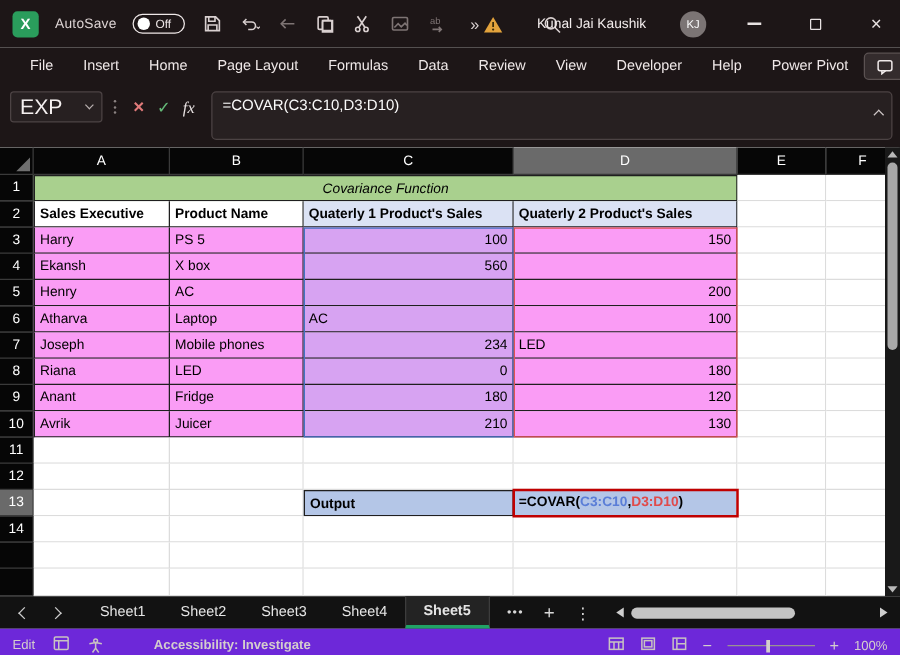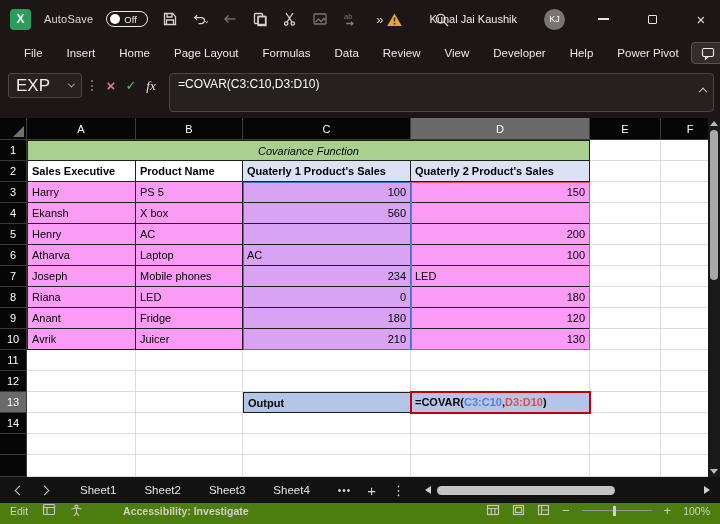--- a/index.html
+++ b/index.html
@@ -106,22 +106,22 @@
     border-left:1px solid #3c3c3c;border-right:1px solid #3c3c3c;}
   .sheet-extra{display:flex;align-items:center;gap:16px;padding:0 10px 0 14px;font-size:13px;color:#d8d8d8;}
   .hscroll{flex:1;display:flex;align-items:center;gap:6px;padding:0 10px;}
   .harrow{width:0;height:0;border-top:4.5px solid transparent;border-bottom:4.5px solid transparent;}
   .harrow.left{border-right:6px solid #cfcfcf;}
   .harrow.right{border-left:6px solid #cfcfcf;}
   .htrack{flex:1;height:10px;display:flex;align-items:center;}
   .hthumb{width:68%;height:9px;background:#c4c4c4;border-radius:5px;}
 
   
-  .statusbar{position:absolute;left:0;top:503px;width:720px;height:21px;background:#4d7c0f;
-    display:flex;align-items:flex-start;color:#d4cdcd;font-size:10.5px;}
+  .statusbar{position:absolute;left:0;top:503px;width:720px;height:21px;background:#6d28d9;
+    display:flex;align-items:flex-end;color:#d4cdcd;font-size:10.5px;}
   .sb-left{display:flex;align-items:center;gap:14px;padding-left:10px;}
   .sb-right{margin-left:auto;display:flex;align-items:center;gap:12px;padding-right:10px;}
   .sb-ico svg{stroke:#c9c2c2;fill:none;stroke-width:1.2;}
   .zoom-track{width:70px;height:1px;background:#9a9292;position:relative;}
   .zoom-thumb{position:absolute;left:45%;top:-4.5px;width:3px;height:10px;background:#d4cdcd;}
   .zminus,.zplus{font-size:13px;color:#d4cdcd;}
 </style>
 </head>
 <body>
 
@@ -395,20 +395,21 @@
   <div class="sheetbar">
     <div class="nav-arrows">
       <span class="navchev left"></span>
       <span class="navchev right"></span>
     </div>
     <div class="stabs" id="sheet-tabs">
         <span class="stab">Sheet1</span>
         <span class="stab">Sheet2</span>
         <span class="stab">Sheet3</span>
         <span class="stab">Sheet4</span>
+        <span class="stab active">Sheet5</span>
       </div>
     <div class="sheet-extra">
       <span style="font-size:10px;letter-spacing:1px;">•••</span>
       <span style="font-size:15px;">+</span>
       <span>⋮</span>
     </div>
     <div class="hscroll">
       <span class="harrow left"></span>
       <div class="htrack">
           <div class="hthumb"></div>

